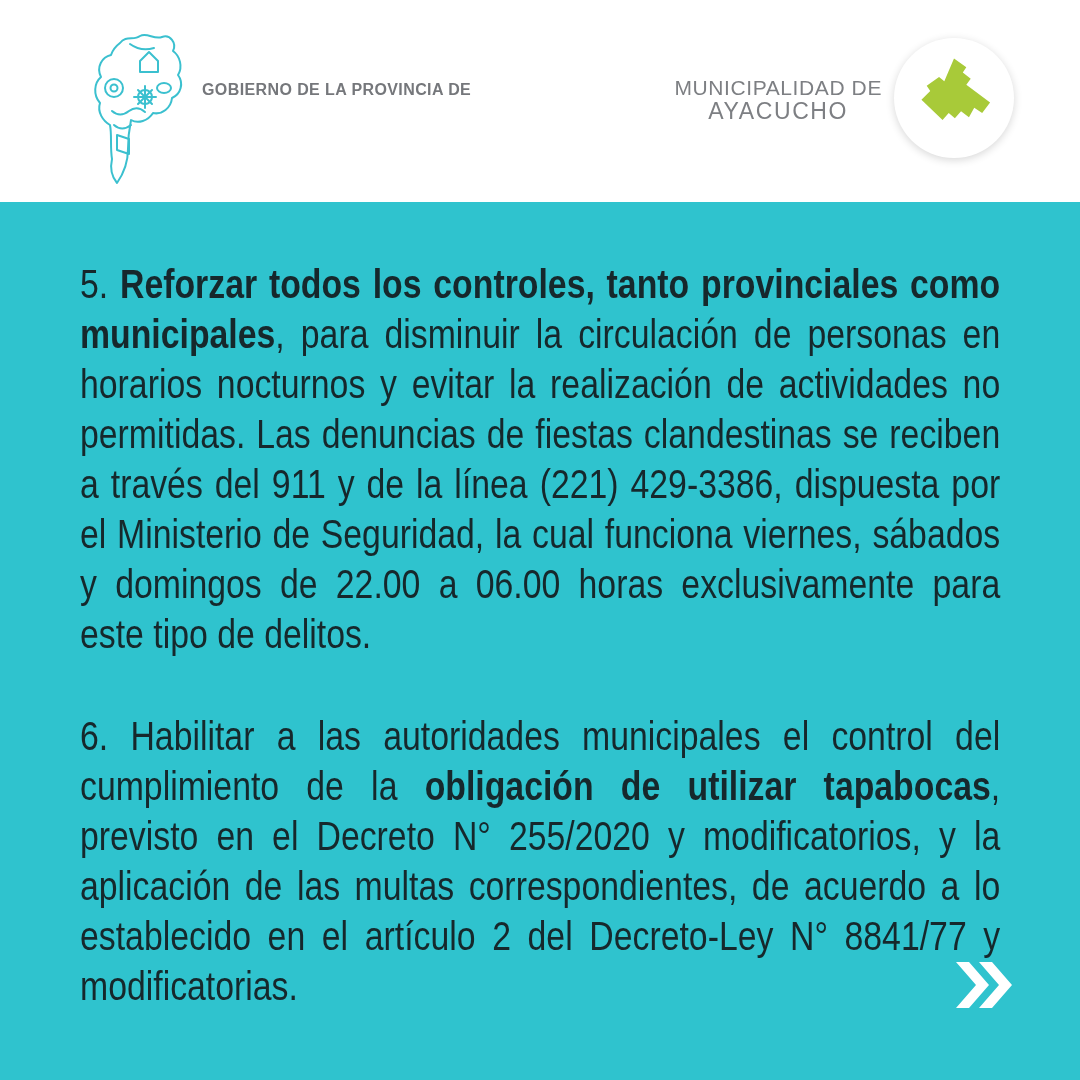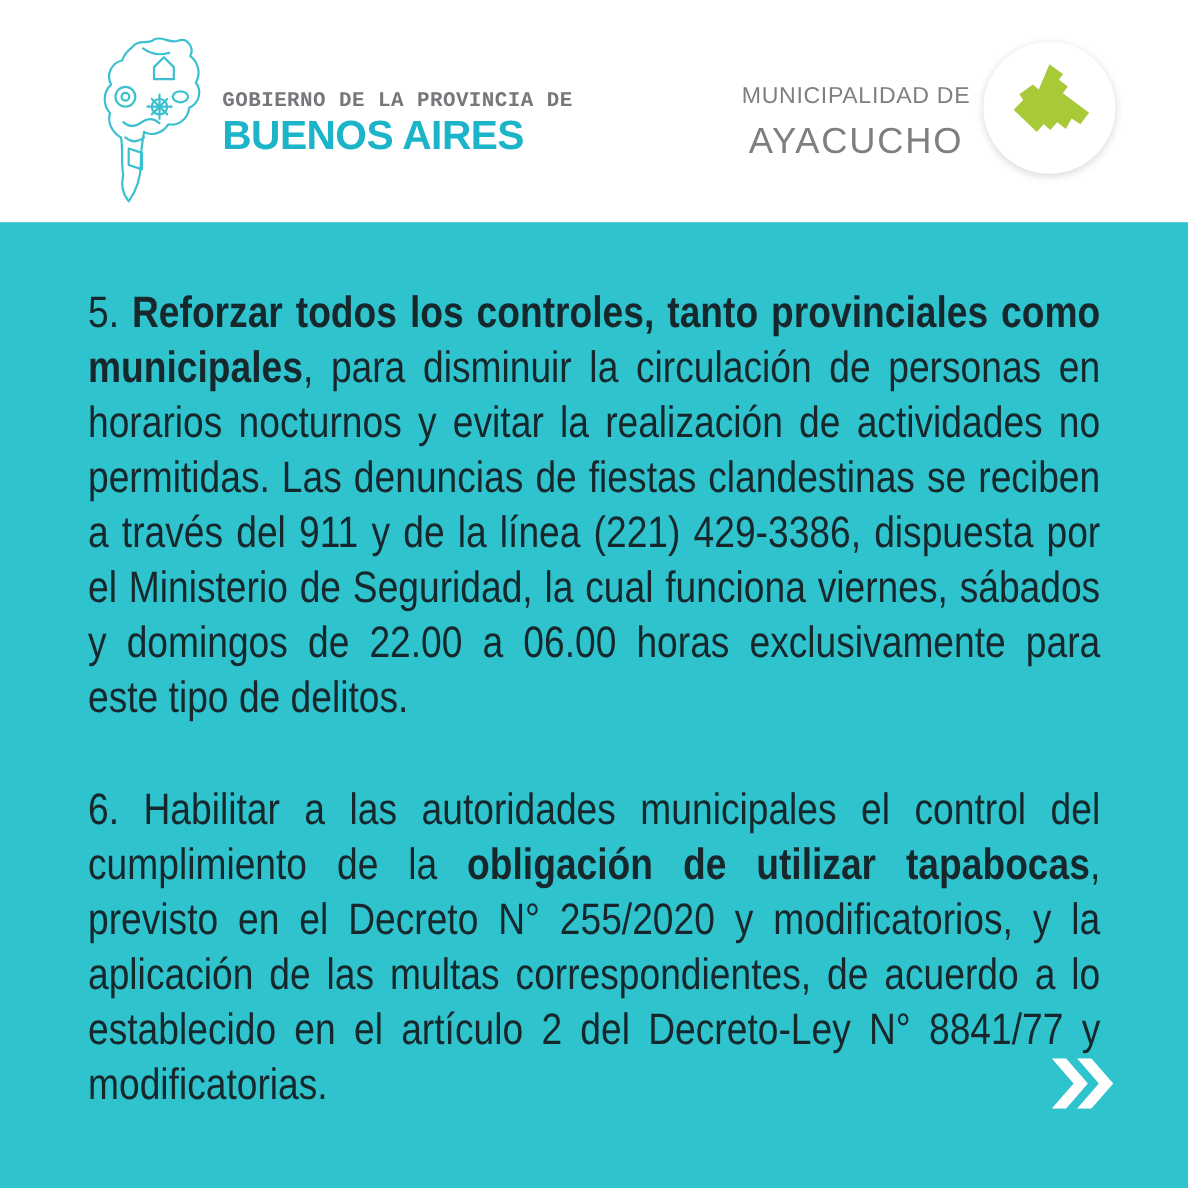--- a/index.html
+++ b/index.html
@@ -24,34 +24,33 @@
 
   
   .header{
     position:absolute;top:0;left:0;width:1080px;height:202px;
     background:var(--header-background);
   }
   .ba-map{position:absolute;left:84px;top:30px;width:102px;height:158px;}
   .ba-map *{stroke:var(--ba-doodle-teal);fill:none;stroke-width:2;stroke-linecap:round;stroke-linejoin:round;}
   .ba-text{position:absolute;left:202px;top:82px;line-height:1;}
   .ba-line1{
-    font-size:19px;font-weight:700;letter-spacing:.4px;
+    font-size:16px;font-weight:700;letter-spacing:.4px;
     color:var(--logo-gray);
-    font-family:Liberation Mono, monospace;
   }
   .ba-line2{
     font-size:37px;font-weight:700;letter-spacing:-.5px;
     color:var(--ba-brand-teal);margin-top:3px;
   }
   .ayc-text{
     position:absolute;right:198px;top:77px;text-align:center;line-height:1;
     color:var(--ayacucho-gray);
   }
   .ayc-line1{font-size:21px;letter-spacing:.6px;font-weight:400;}
-  .ayc-line2{font-size:33px;letter-spacing:1.6px;font-weight:400;margin-top:13px;}
+  .ayc-line2{font-size:23px;letter-spacing:1.6px;font-weight:400;margin-top:2px;}
   .badge{
     position:absolute;left:894px;top:38px;width:120px;height:120px;
     background:#fff;border-radius:50%;
     box-shadow:0 2px 8px rgba(0,0,0,.16);
     display:flex;align-items:center;justify-content:center;
   }
   .badge svg{width:88px;height:88px;}
   .badge polygon{fill:var(--ayacucho-green);}
 
   
@@ -90,21 +89,20 @@
       <path d="M61,55 v22 M50,66 h22 M54,59 l14,14 M68,59 l-14,14"></path>
       <circle cx="61" cy="66" r="7"></circle>
       <path d="M28,80 q8,7 17,0 q8,-6 16,1"></path>
       <path d="M30,94 q8,7 17,0"></path>
       <path d="M33,104 l12,4 v15 l-12,-4 z"></path>
       <ellipse cx="80" cy="57" rx="7" ry="5"></ellipse>
       <path d="M46,13 q11,8 24,4"></path>
     </svg>
     <div class="ba-text">
       <div class="ba-line1">GOBIERNO DE LA PROVINCIA DE</div>
-      <div class="ba-line2">BUENOS AIRES</div>
     </div>
 
     <div class="ayc-text">
       <div class="ayc-line1">MUNICIPALIDAD DE</div>
       <div class="ayc-line2">AYACUCHO</div>
     </div>
     <div class="badge">
       <svg viewBox="0 0 100 100" aria-hidden="true">
         <polygon points="50,5 64,15 60,21 69,28 64,35 91,55 82,67 73,61 67,72 58,65 51,73 44,67 37,75 13,52 23,42 19,36 33,26 39,31"></polygon>
       </svg>

